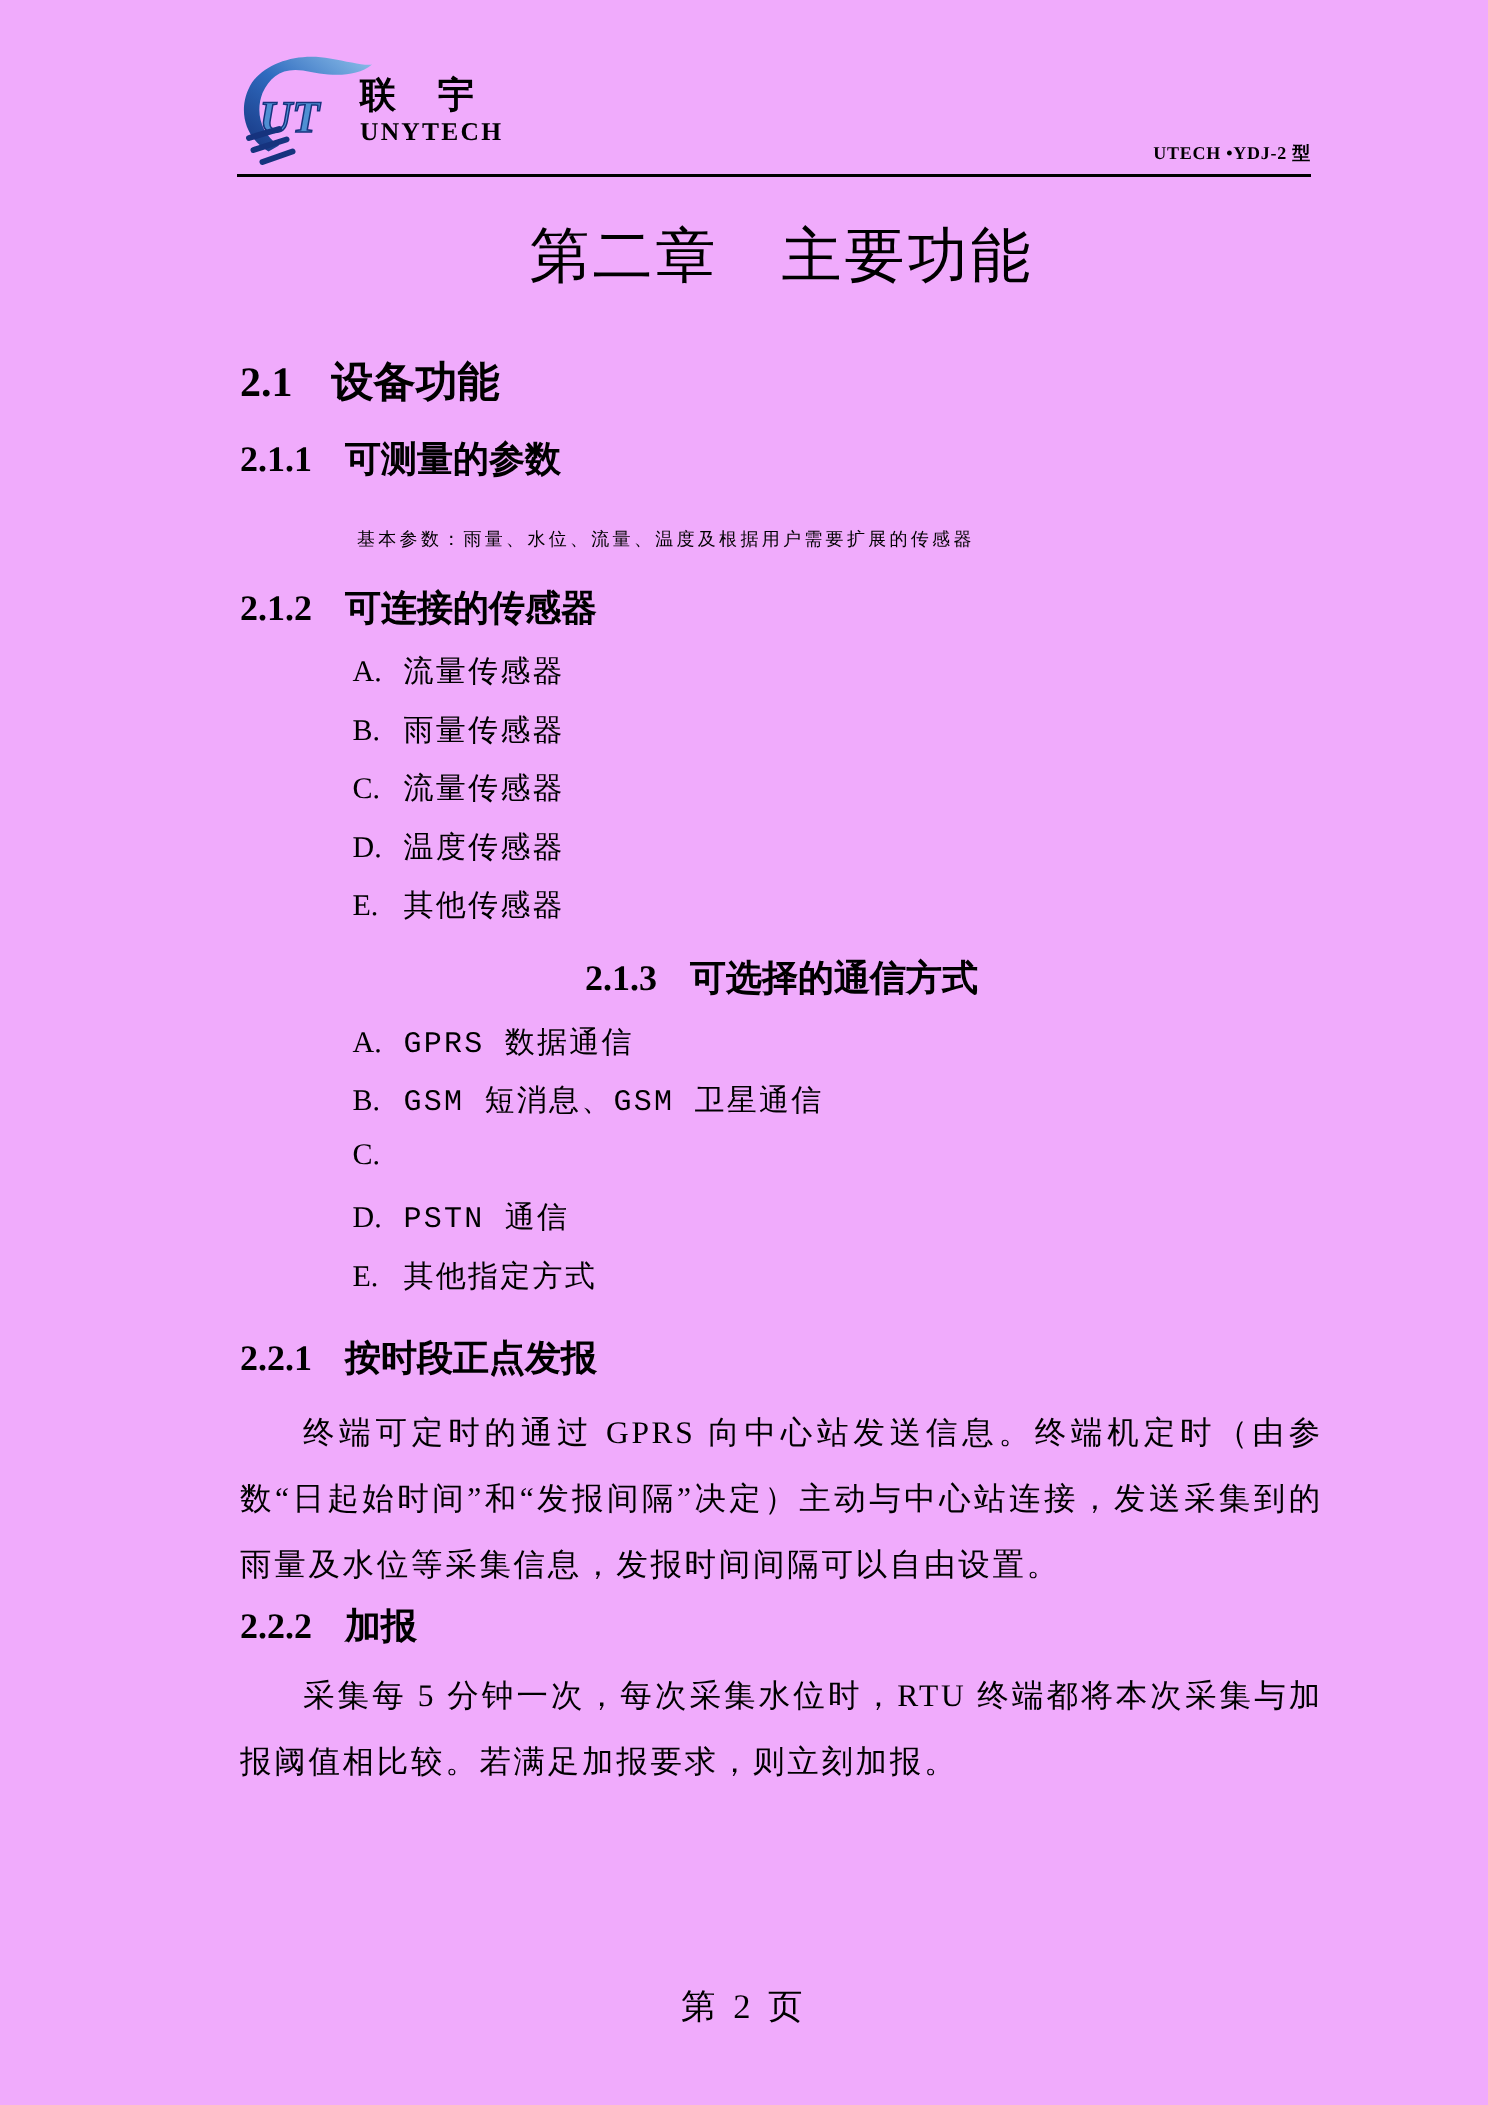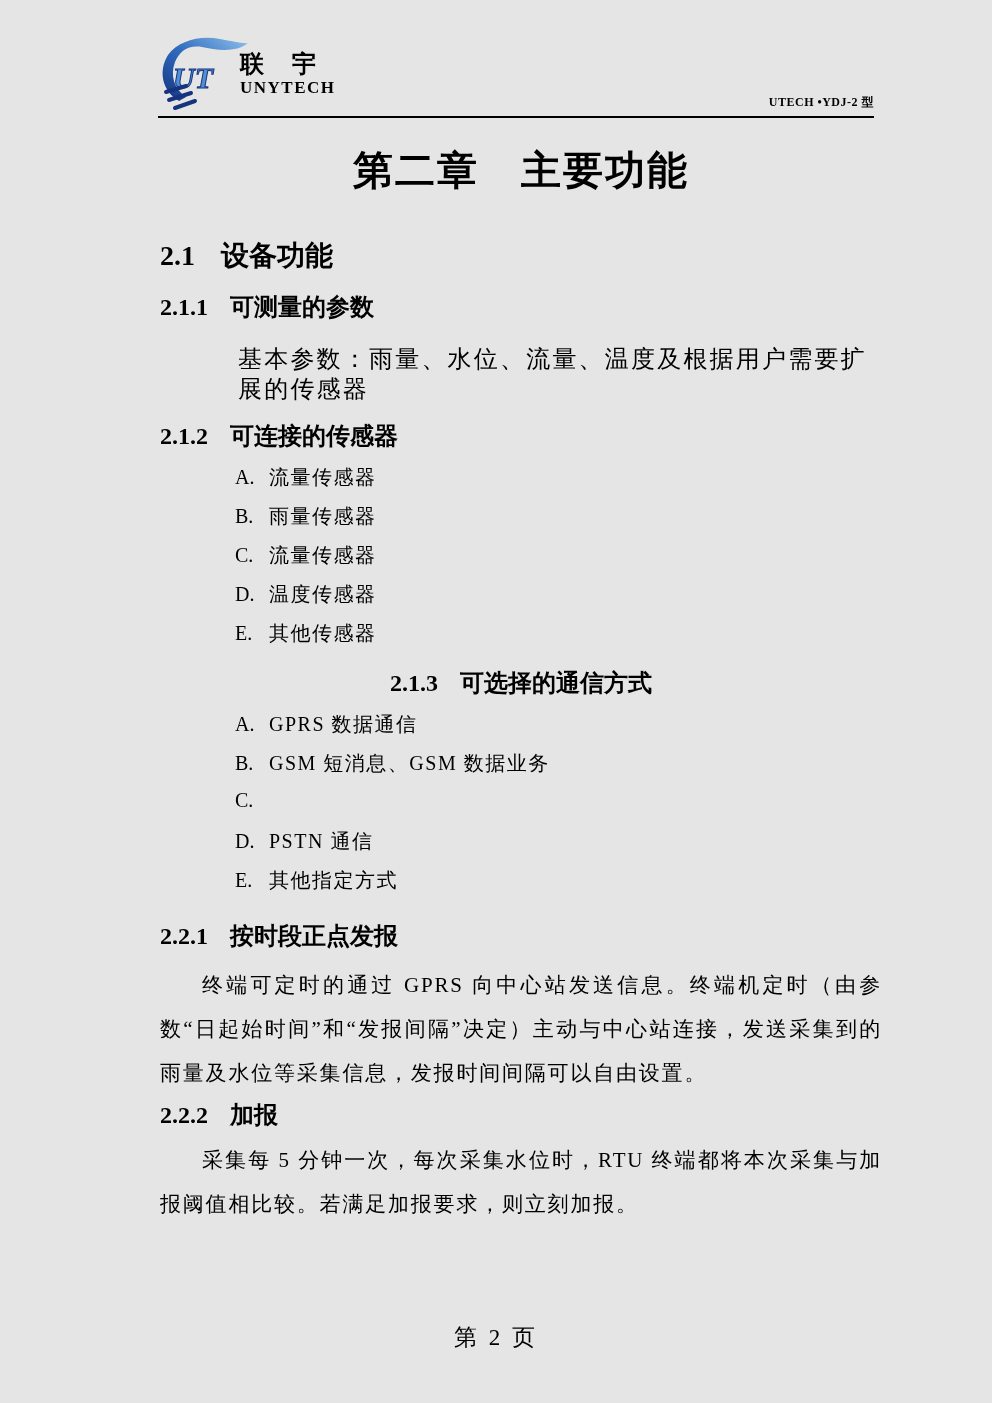--- a/index.html
+++ b/index.html
@@ -4,21 +4,21 @@
 <style>
   * { margin: 0; padding: 0; box-sizing: border-box; }
   html, body { background: #ffffff; }
   body { font-family: "Liberation Serif", "DejaVu Serif", serif; color: #000; }
 
   .page {
     position: relative;
     width: 992px;
     height: 1403px;
     margin: 0 auto;
-    background: #e5e5e5;
+    background: #f0abfc;
     overflow: hidden;
   }
 
   
   .header {
     position: absolute;
     top: 44px;
     left: 158px;
     right: 118px;
     height: 74px;
@@ -55,21 +55,21 @@
   .content {
     position: absolute;
     top: 118px;
     left: 160px;
     width: 722px;
   }
   .chapter-title {
     margin-top: 25px;
     text-align: center;
     font-size: 40px;
-    font-weight: bold;
+    font-weight: normal;
     letter-spacing: 2px;
     line-height: 56px;
   }
   h2.sec {
     font-size: 28px;
     font-weight: bold;
     line-height: 36px;
   }
   h3.sub {
     font-size: 24px;
@@ -77,34 +77,34 @@
     line-height: 32px;
   }
   .sec .num  { margin-right: 26px; }
   .sub .num  { margin-right: 22px; }
 
   .m-21  { margin-top: 39px; }
   .m-211 { margin-top: 17px; }
   .body-line {
     margin-top: 21px;
     margin-left: 78px;
-    font-size: 24px;
+    font-size: 12px;
     letter-spacing: 2.2px;
     line-height: 30px;
   }
   .m-212 { margin-top: 16px; }
   .abc-list { list-style: none; margin-top: 12px; margin-left: 75px; }
   .abc-list li {
     display: flex;
     align-items: baseline;
     height: 39px;
     font-size: 20px;
   }
   .abc-list .li-label { width: 34px; flex: 0 0 auto; }
-  .abc-list .li-text  { letter-spacing: 1.5px; }
+  .abc-list .li-text  { letter-spacing: 1.5px; font-family: Liberation Mono, monospace; }
   .m-213 { margin-top: 8px; text-align: center; }
   .m-22  { margin-top: 27px; }
   .m-221 { margin-top: 14px; }
   .para {
     margin-top: 11px;
     font-size: 21px;
     line-height: 44px;
     letter-spacing: 1.8px;
     text-align: justify;
     text-indent: 2em;
@@ -197,21 +197,21 @@
     <h3 class="sub m-213">
       <span class="num">2.1.3</span><span>可选择的通信方式</span>
     </h3>
     <ul class="abc-list">
       <li>
           <span class="li-label">A.</span>
           <span class="li-text">GPRS 数据通信</span>
         </li>
       <li>
           <span class="li-label">B.</span>
-          <span class="li-text">GSM 短消息、GSM 数据业务</span>
+          <span class="li-text">GSM 短消息、GSM 卫星通信</span>
         </li>
       <li>
           <span class="li-label">C.</span>
         </li>
       <li>
           <span class="li-label">D.</span>
           <span class="li-text">PSTN 通信</span>
         </li>
       <li>
           <span class="li-label">E.</span>

